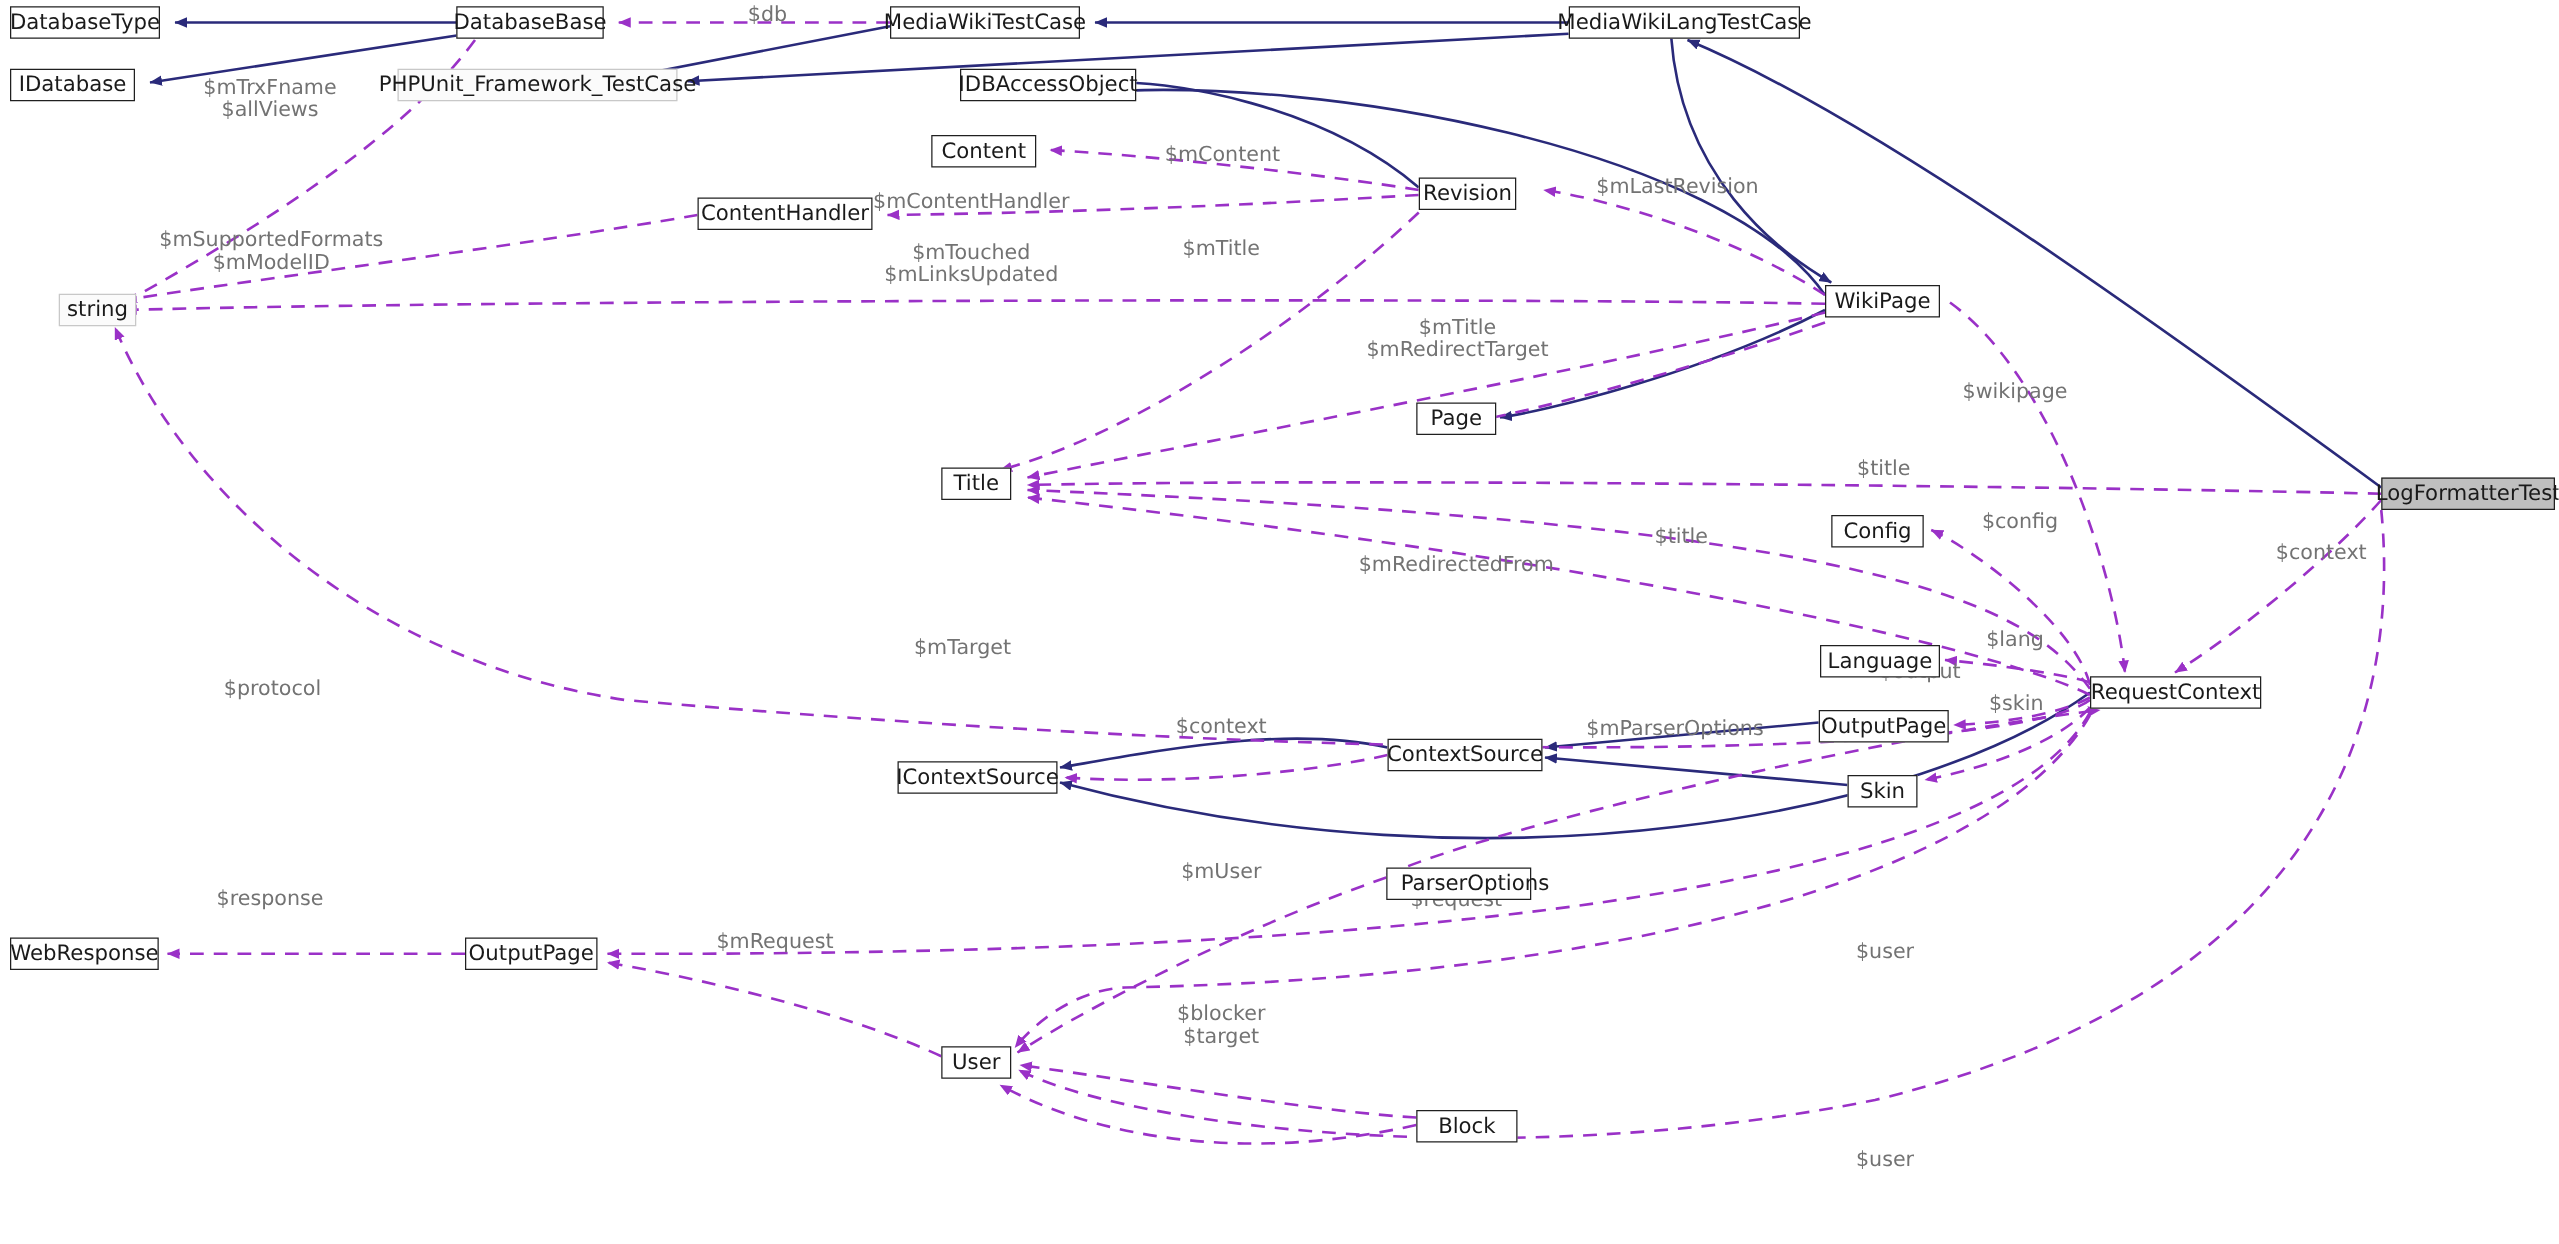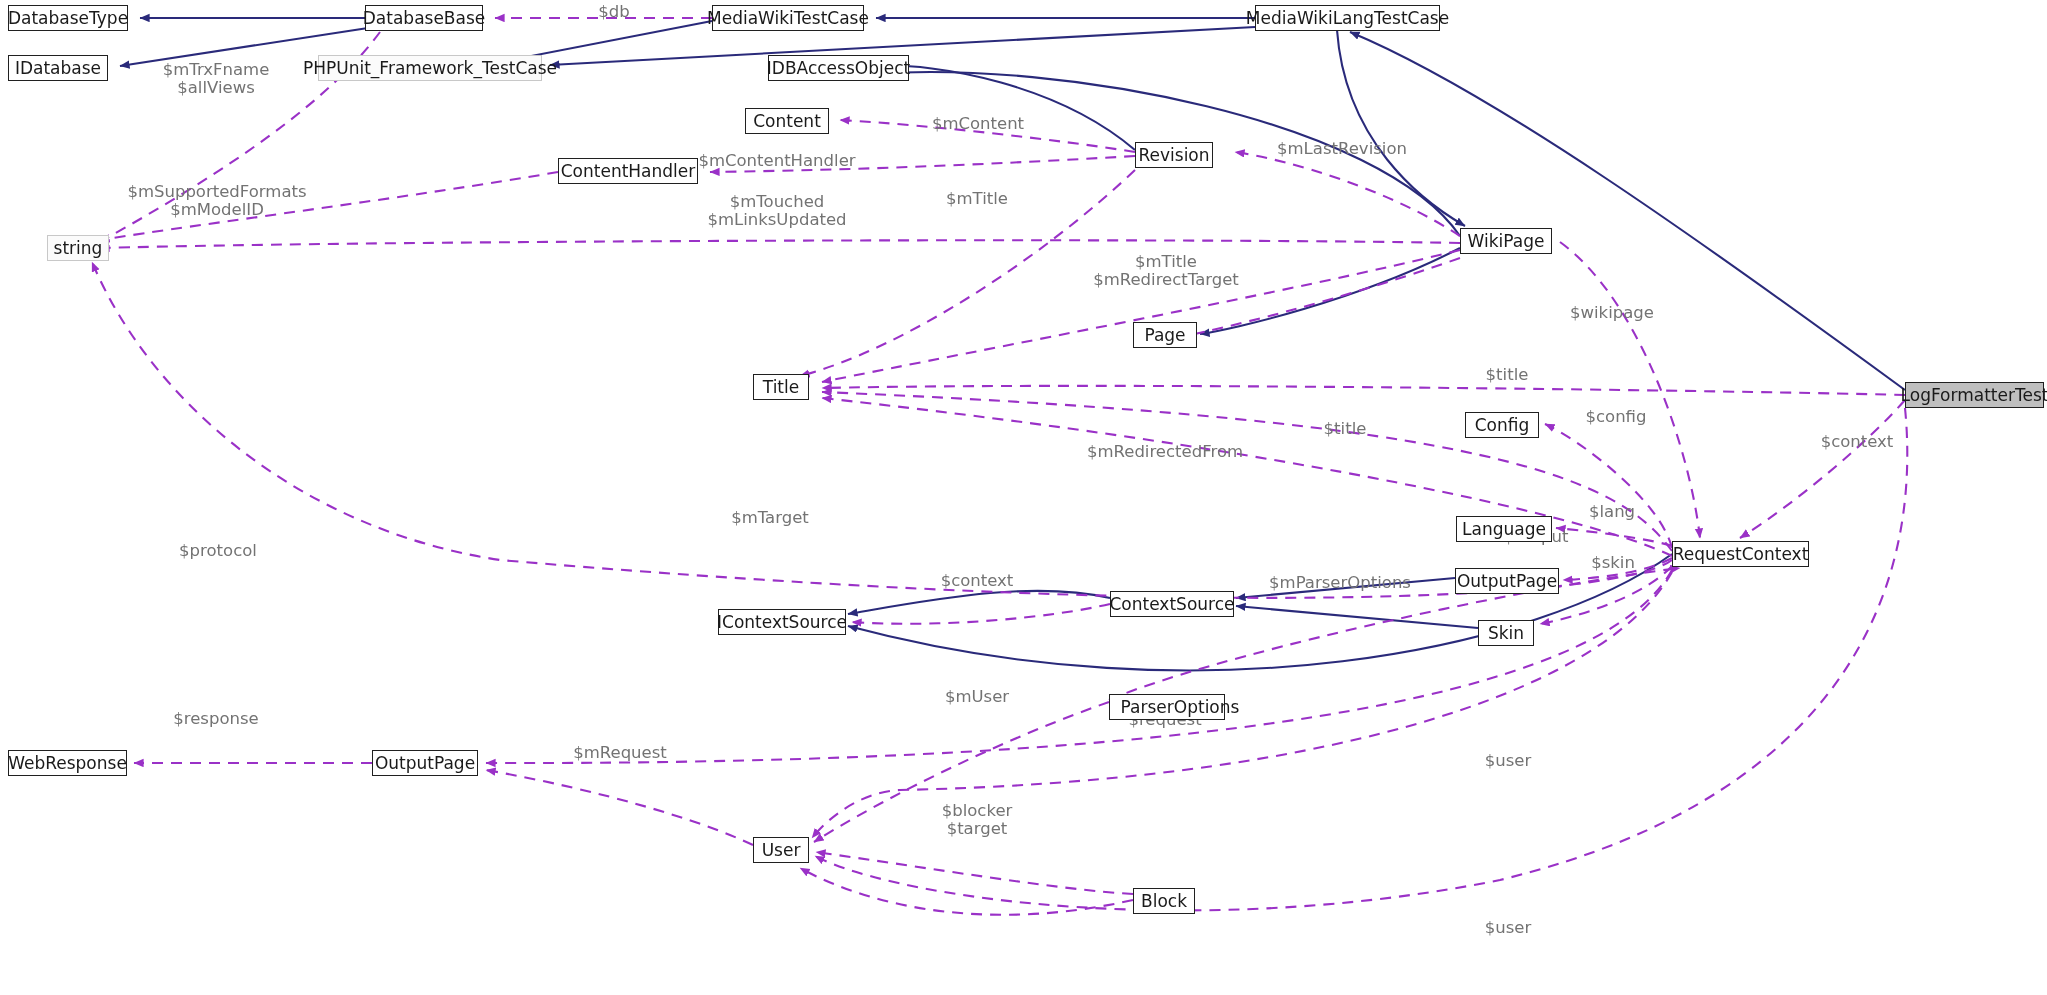--- a/index.html
+++ b/index.html
@@ -183,21 +183,21 @@
     </div>
     <div class="node" style="left: 8px; top: 750px; width: 119px; height: 26px;">
       <span>WebResponse</span>
     </div>
     <div class="node" style="left: 372px; top: 750px; width: 106px; height: 26px;">
       <span>OutputPage</span>
     </div>
     <div class="node" style="left: 753px; top: 837px; width: 56px; height: 26px;">
       <span>User</span>
     </div>
-    <div class="node" style="left: 1133px; top: 888px; width: 62px; height: 26px;">
+    <div class="node" style="left: 1133px; top: 888px; width: 81px; height: 26px;">
       <span>Block</span>
     </div>
     <div class="edge-label" style="left: 614px; top: 3px;">$db</div>
     <div class="edge-label" style="left: 216px; top: 61px;">$mTrxFname
 $allViews</div>
     <div class="edge-label" style="left: 978px; top: 115px;">$mContent</div>
     <div class="edge-label" style="left: 1342px; top: 140px;">$mLastRevision</div>
     <div class="edge-label" style="left: 777px; top: 152px;">$mContentHandler</div>
     <div class="edge-label" style="left: 217px; top: 183px;">$mSupportedFormats
 $mModelID</div>

